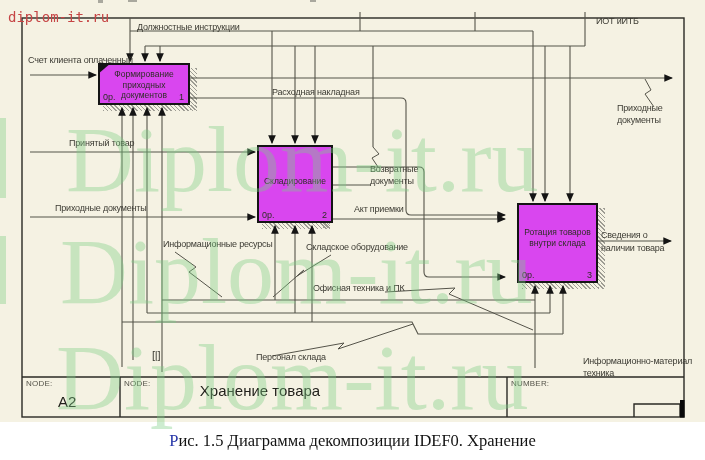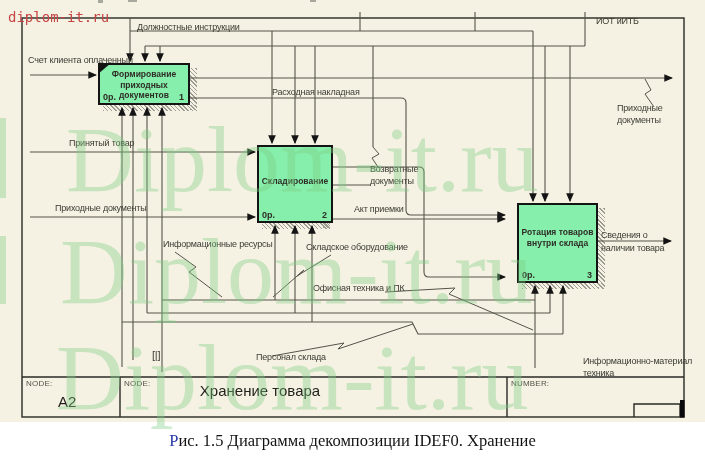--- a/index.html
+++ b/index.html
@@ -1,21 +1,21 @@
 <!DOCTYPE html>
 <html><head>
 <meta charset="utf-8">
 <style>
   html,body{margin:0;padding:0;}
   #stage{position:relative;width:705px;height:460px;background:#ffffff;overflow:hidden;
          font-family:"Liberation Sans",sans-serif;}
   #paper{position:absolute;left:0;top:0;width:705px;height:422px;background:#f5f2e3;}
   svg.lines{position:absolute;left:0;top:0;z-index:2;}
   .lbl{position:absolute;z-index:4;font-size:9px;color:#3c3b33;white-space:nowrap;letter-spacing:-0.2px;}
-  .box{position:absolute;z-index:3;background:#86efac;border:2px solid #141414;box-sizing:border-box;font-weight:bold;}
+  .box{position:absolute;z-index:3;background:#d946ef;border:2px solid #141414;box-sizing:border-box;}
   .bt{position:absolute;left:0;right:0;text-align:center;font-size:8.5px;color:#2e2d26;line-height:1.25;}
   .cost{position:absolute;left:3px;bottom:1px;font-size:9px;color:#2e2d26;}
   .bnum{position:absolute;right:4px;bottom:1px;font-size:9px;color:#2e2d26;}
   .shv{position:absolute;z-index:1;background:repeating-linear-gradient(45deg,#9d9c93 0 1px,transparent 1px 3px);}
   
   .tbl-small{position:absolute;z-index:4;font-size:8px;color:#55544a;letter-spacing:0.2px;}
   .tbl-big{position:absolute;z-index:4;font-size:15px;color:#22211c;}
   
   .wm{position:absolute;z-index:6;font-family:"Liberation Serif",serif;font-size:94px;line-height:1;
       color:rgba(124,205,132,0.38);pointer-events:none;white-space:nowrap;}

